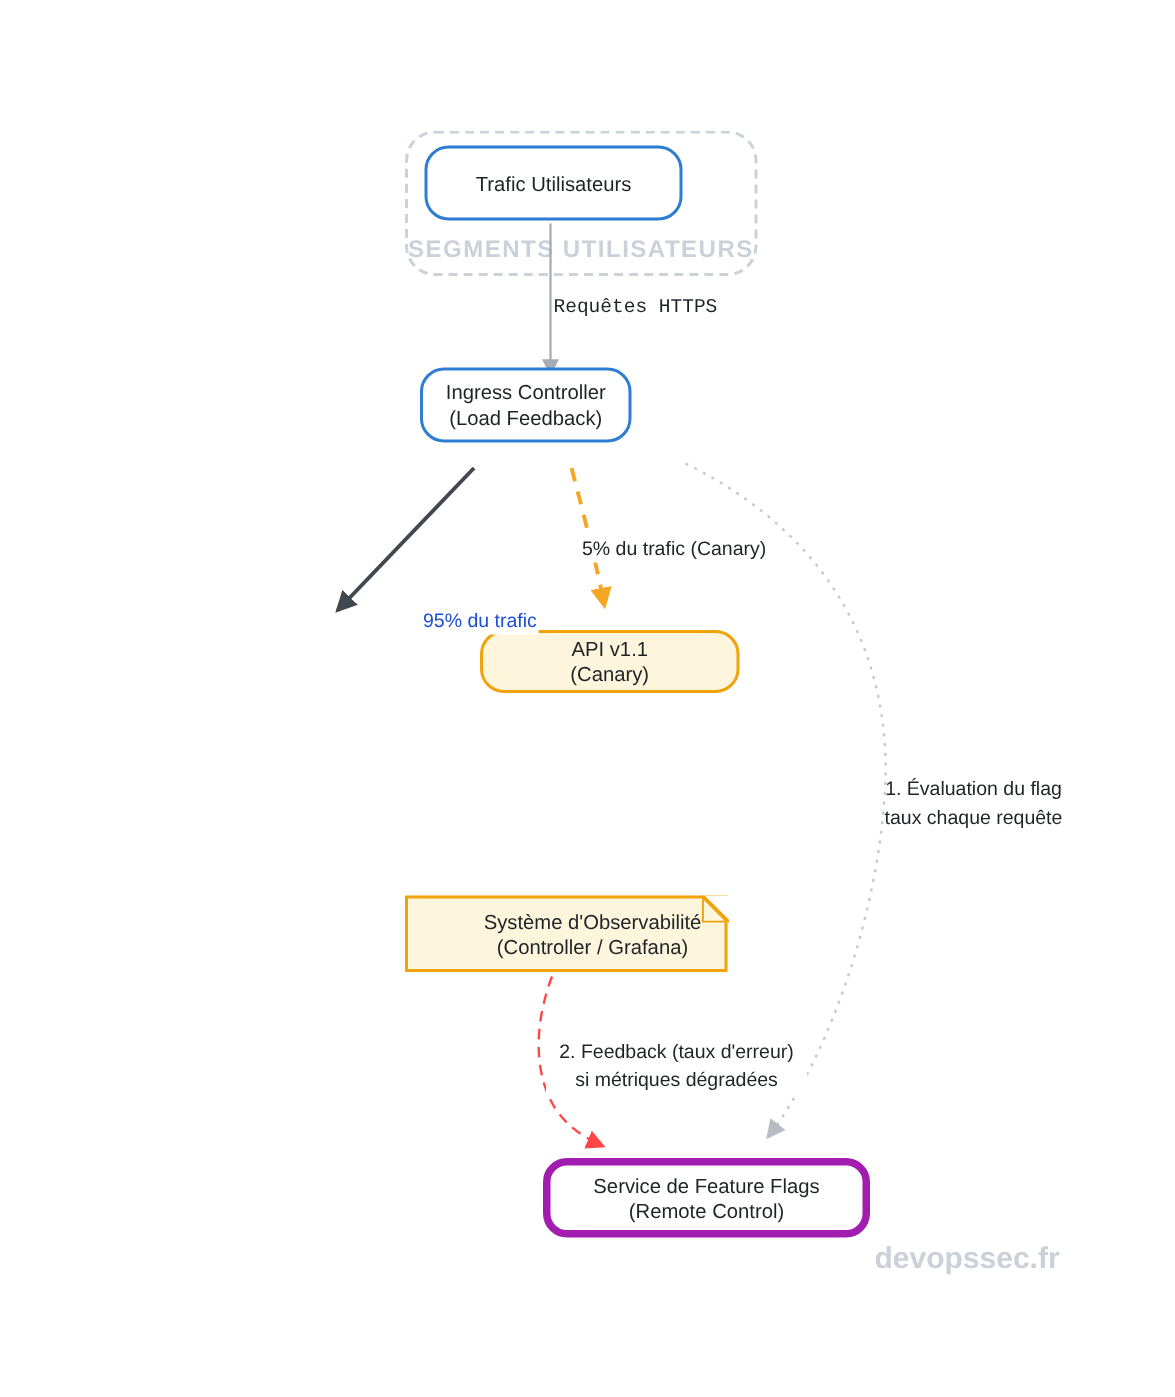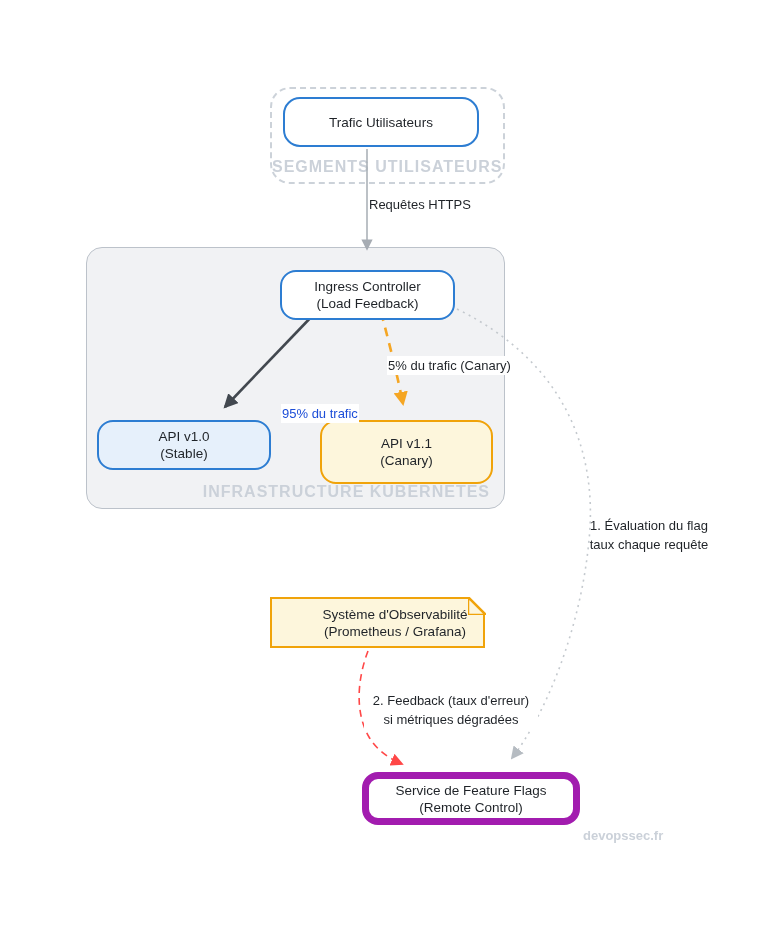--- a/index.html
+++ b/index.html
@@ -27,58 +27,55 @@
   svg.connectors{position:absolute;left:0;top:0;z-index:2;pointer-events:none;}
   
   .node{
     position:absolute;box-sizing:border-box;z-index:3;
     display:flex;flex-direction:column;align-items:center;justify-content:center;
     text-align:center;font-size:13.5px;line-height:17px;background:#ffffff;
   }
   .rounded{border-radius:16px;}
   .b-blue{border:2.5px solid #2d7dd2;}
   .b-orange{border:2.5px solid #f0a30a;}
-  .b-purple{border:7px solid #a21caf;}
+  .b-purple{border:5px solid #a21caf;}
   .fill-blue{background:#e6f0fb;}
   .fill-yellow{background:#fdf6dc;}
-  .node-traffic{left:283px;top:97px;width:196px;height:50px;border-radius:17px;}
-  .node-ingress{left:280px;top:270px;width:175px;height:50px;}
+  .node-traffic{left:283px;top:97px;width:172px;height:50px;}
+  .node-ingress{left:280px;top:245px;width:141px;height:50px;}
   .node-api-stable{left:97px;top:420px;width:174px;height:50px;}
-  .node-api-canary{left:320px;top:420px;width:173px;height:64px;}
+  .node-api-canary{left:320px;top:420px;width:173px;height:42px;}
   .node-observability{left:270px;top:597px;width:215px;height:51px;padding-left:35px;}
   .node-flags{left:362px;top:772px;width:218px;height:53px;}
   .note-fold{position:absolute;top:-2.5px;right:-2.5px;width:18px;height:18px;}
   
   .edge-label{
     position:absolute;z-index:4;font-size:13px;line-height:19px;white-space:nowrap;
     background:#ffffff;padding:0 1px;
   }
-  .lbl-https{left:368px;top:195px;}
+  .lbl-https{left:368px;top:195px;font-family:Liberation Mono, monospace;}
   .lbl-stable{left:281px;top:356px;color:#1d4ed8;margin-top:48px;}
   .lbl-canary{left:387px;top:356px;}
   .lbl-eval{left:583px;top:516px;width:130px;text-align:center;white-space:normal;background:transparent;}
   .lbl-feedback{left:364px;top:691px;width:172px;text-align:center;white-space:normal;}
   
   .watermark{
     position:absolute;left:583px;top:828px;z-index:4;
-    font-weight:bold;font-size:13px;color:#cbd1d9;
+    font-weight:bold;font-size:20px;color:#cbd1d9;
   }
 </style>
 </head>
 <body>
 
 <div class="canvas">
 
   <div class="group group-segments">
     <div class="group-label">SEGMENTS UTILISATEURS</div>
   </div>
 
-  <div class="group group-k8s">
-    <div class="group-label">INFRASTRUCTURE KUBERNETES</div>
-  </div>
 
   <svg class="connectors" width="783" height="931" viewBox="0 0 783 931">
     <defs>
       <marker id="ah-gray" viewBox="0 0 10 10" refX="8.5" refY="5" markerWidth="7.5" markerHeight="7.5" orient="auto">
         <path d="M0,0 L10,5 L0,10 z" fill="#a6acb3"></path>
       </marker>
       <marker id="ah-dark" viewBox="0 0 10 10" refX="8.5" refY="5" markerWidth="5.5" markerHeight="5.5" orient="auto">
         <path d="M0,0 L10,5 L0,10 z" fill="#42484f"></path>
       </marker>
       <marker id="ah-orange" viewBox="0 0 10 10" refX="8.5" refY="5" markerWidth="5.5" markerHeight="5.5" orient="auto">
@@ -105,33 +102,29 @@
 
   <div class="node rounded b-blue node-traffic">
     <span>Trafic Utilisateurs</span>
   </div>
 
   <div class="node rounded b-blue node-ingress">
     <span>Ingress Controller</span>
     <span>(Load Feedback)</span>
   </div>
 
-  <div class="node rounded b-blue fill-blue node-api-stable">
-    <span>API v1.0</span>
-    <span>(Stable)</span>
-  </div>
 
   <div class="node rounded b-orange fill-yellow node-api-canary">
     <span>API v1.1</span>
     <span>(Canary)</span>
   </div>
 
   <div class="node b-orange fill-yellow node-observability">
     <span>Système d'Observabilité</span>
-    <span>(Prometheus / Grafana)</span>
+    <span>(Controller / Grafana)</span>
     <svg class="note-fold" width="18" height="18" viewBox="0 0 18 18">
       <polygon points="0,0 18,0 18,18" fill="#ffffff"></polygon>
       <polygon points="0,0 18,18 0,18" fill="#fdf6dc" stroke="#f0a30a" stroke-width="2.5"></polygon>
     </svg>
   </div>
 
   <div class="node rounded b-purple node-flags">
     <span>Service de Feature Flags</span>
     <span>(Remote Control)</span>
   </div>

